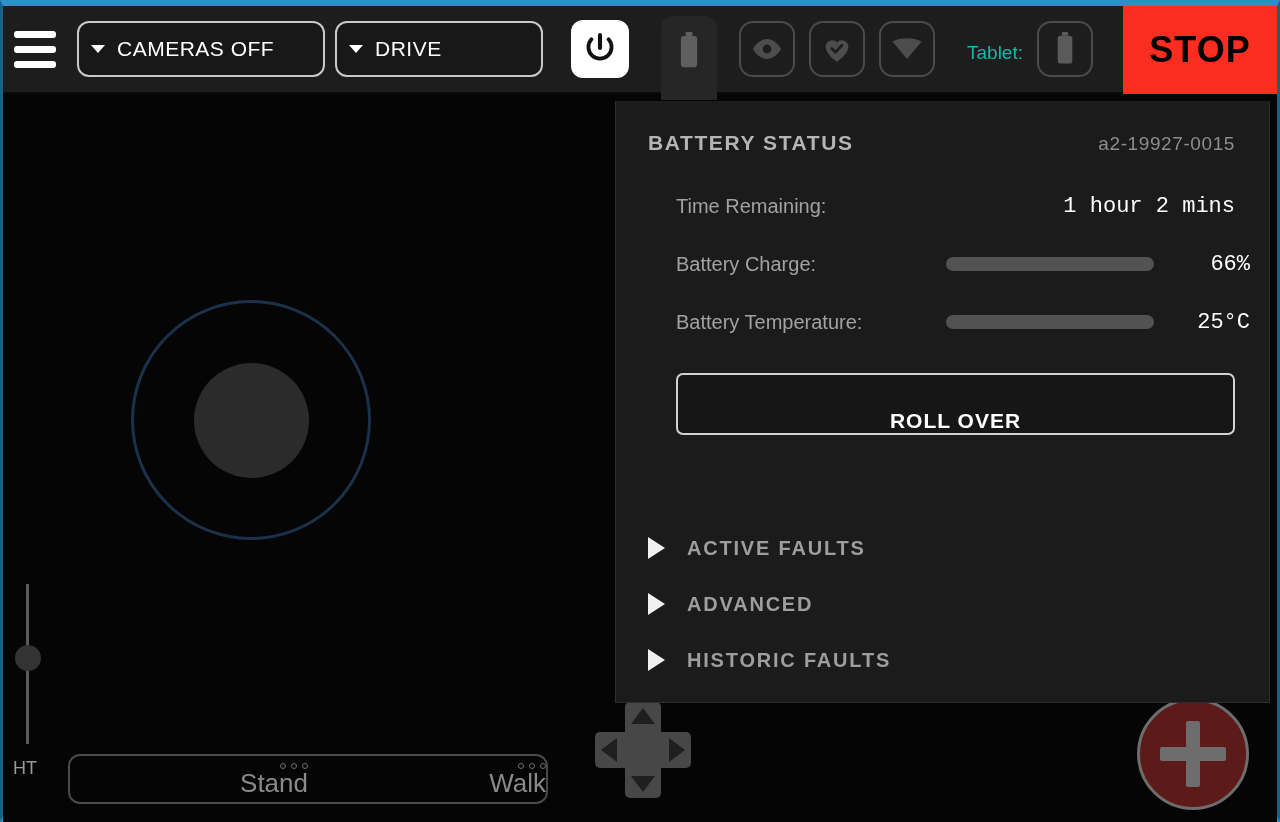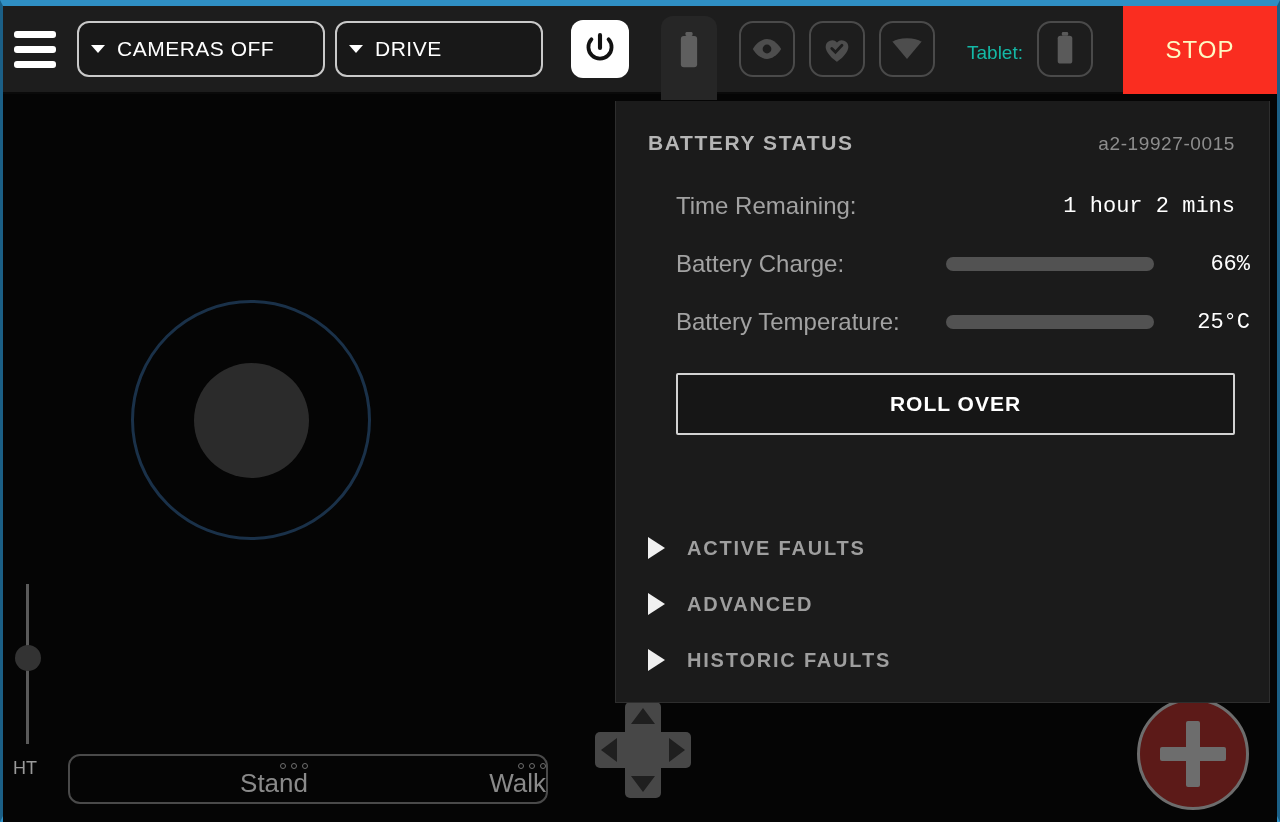--- a/index.html
+++ b/index.html
@@ -102,21 +102,21 @@
     margin-top: 8px;
   }
 
   .stop-btn {
     position: absolute; right: 0; top: 0;
     width: 154px; height: 88px;
     background: #fa2d20;
     display: flex; align-items: center; justify-content: center;
   }
   .stop-btn .stop-text {
-    color: #fef9c3; font-size: 24px; font-weight: 400;
+    color: #000000; font-size: 36px; font-weight: 700;
     letter-spacing: 1px;
     font-family: "Liberation Sans", sans-serif;
   }
 
   
   .viewport {
     position: absolute; left: 0; top: 88px;
     width: 1274px; height: 728px;
     background: #050505;
   }
@@ -254,21 +254,21 @@
     color: #8d8d8d; font-size: 19px; letter-spacing: .6px;
     font-family: "Liberation Sans", sans-serif;
   }
 
   .rows { padding: 22px 34px 0 60px; }
   .row {
     display: flex; align-items: center;
     height: 58px;
   }
   .row .row-label {
-    color: #a2a2a2; font-size: 24px;
+    color: #a2a2a2; font-size: 20px;
     flex: 0 0 270px;
     font-family: "Liberation Sans", sans-serif;
   }
   .row .row-bar-wrap {
     flex: 1 1 auto; display: flex; align-items: center;
   }
   .bar-outer {
     width: 208px; height: 14px;
     border-radius: 7px;
     background: #525252;
@@ -284,23 +284,23 @@
   }
   .row.time .row-value {
     min-width: 0; margin-left: auto;
   }
   .row.time .row-label { flex: 0 0 auto; }
 
   .rollover {
     margin: 22px 34px 0 60px;
     height: 62px;
     border: 2px solid #d2d2d2;
-    border-radius: 2px;
+    border-radius: 7px;
     background: #161616;
-    display: flex; align-items: center; justify-content: center;
+    display: flex; align-items: flex-end; justify-content: center;
   }
   .rollover .ro-label {
     color: #fff; font-size: 21px; font-weight: 700; letter-spacing: 1px;
     font-family: "Liberation Sans", sans-serif;
   }
 
   .accordions {
     position: absolute; left: 0; bottom: 14px; width: 100%;
     padding-left: 32px;
   }

